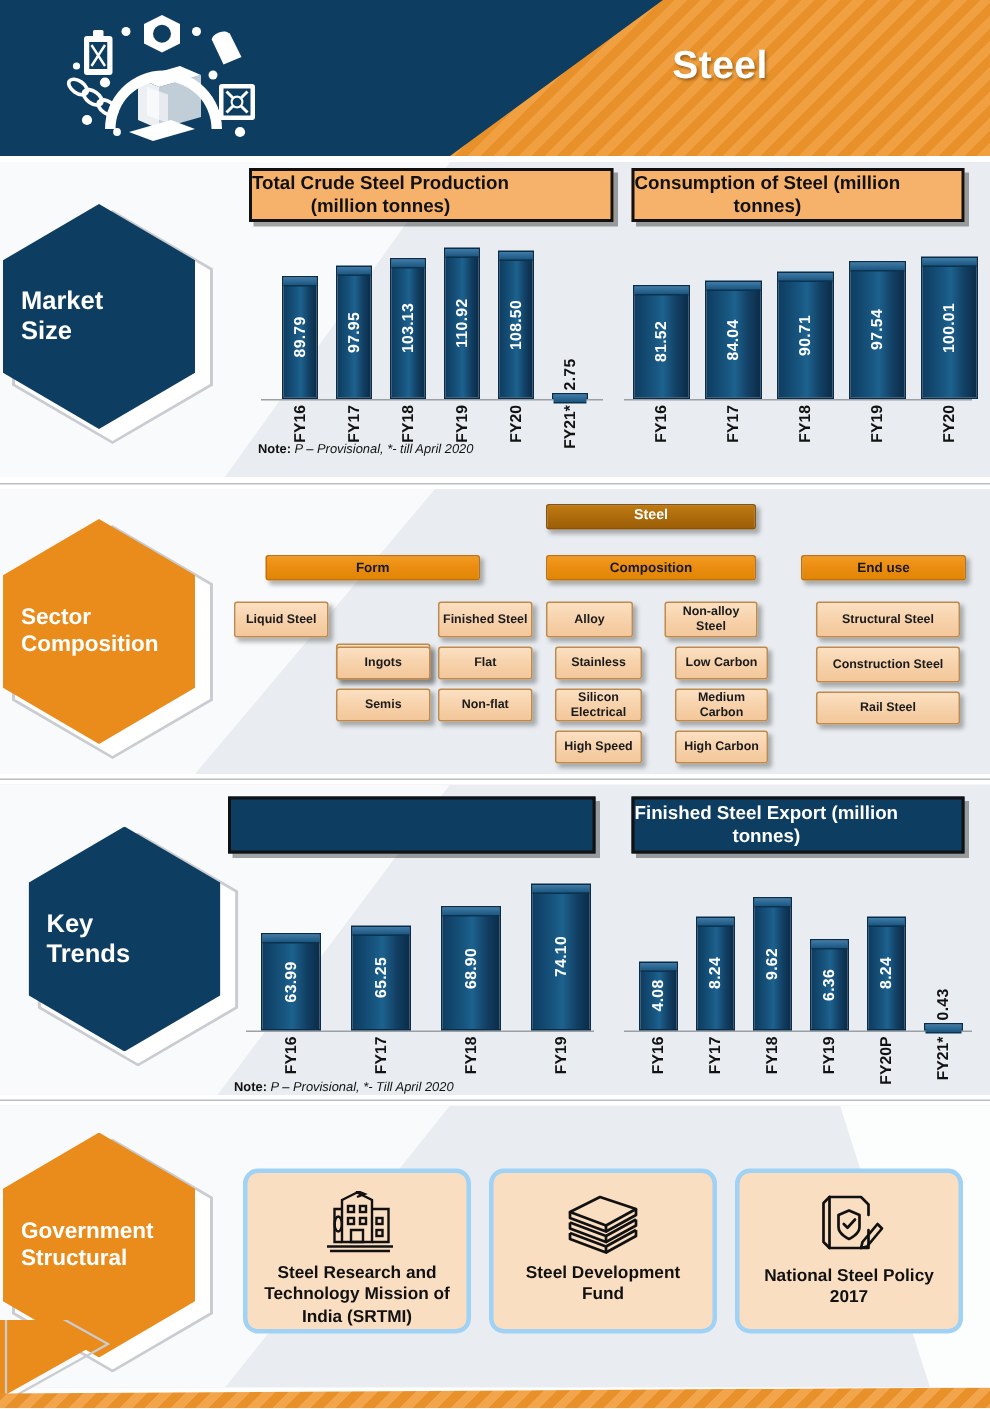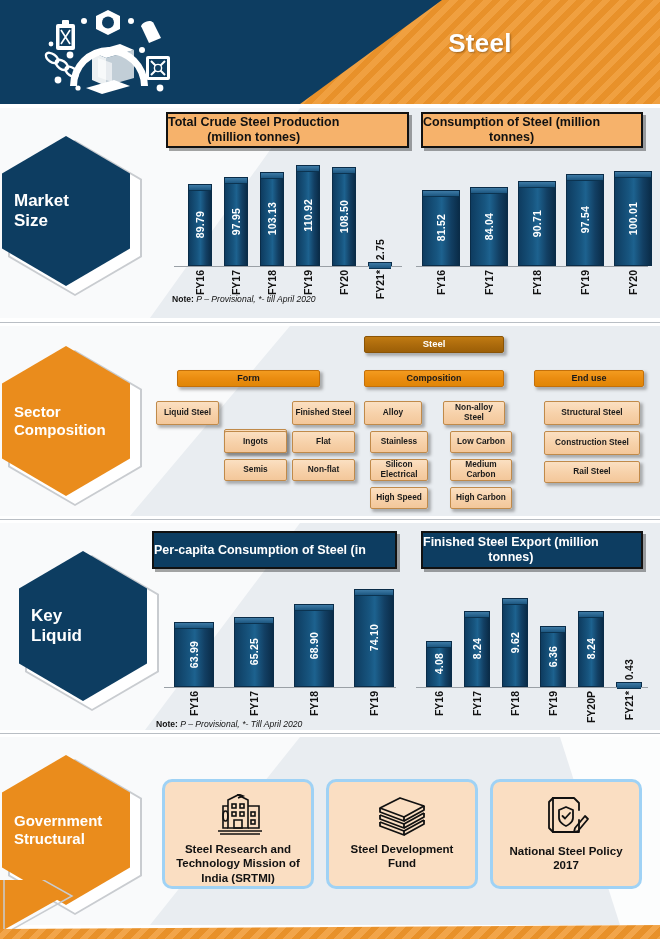--- a/index.html
+++ b/index.html
@@ -367,28 +367,27 @@
   <div class="sec-rule" style="top:519px;"></div>
 
   <div class="section" style="top:523px;height:207px;">
     <div class="sec-swoosh" style="clip-path:polygon(0 0, 300px 0, 145px 207px, 0 207px);"></div>
 
     <div class="hexwrap" style="top:28px;margin-left:17px;">
       <div class="hex-outline"></div>
       <div class="hex navy">
         <div class="hex-label">
           <div>Key</div>
-          <div>Liquid</div>
+          <div>Trends</div>
         </div>
       </div>
     </div>
 
     <div class="chart-title navy" style="left:152px;top:8px;width:245px;height:38px;">
       <div>
-        <div>Per-capita Consumption of Steel (in</div>
       </div>
     </div>
 
     <div class="chart" style="left:160px;top:54px;width:240px;height:140px;">
       <div class="axis" style="top:110px;width:232px;left:4px;"></div>
 
       <div class="bar-col" style="left:14px;bottom:30px;width:40px;">
         <div class="bar" style="height:65px;">
           <span class="bar-val">63.99</span>
         </div>

